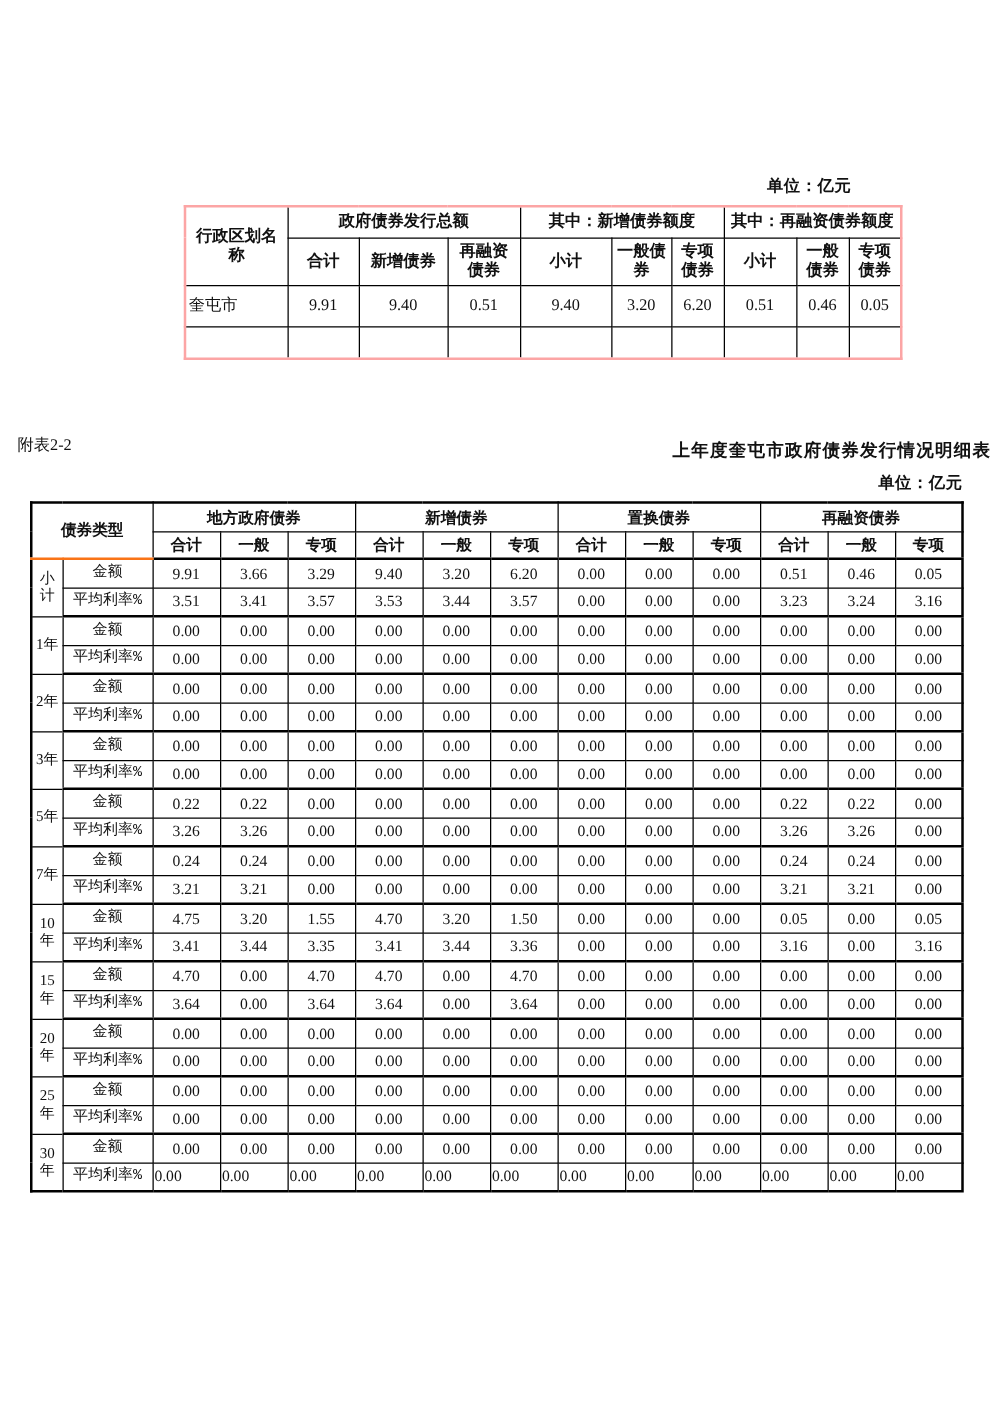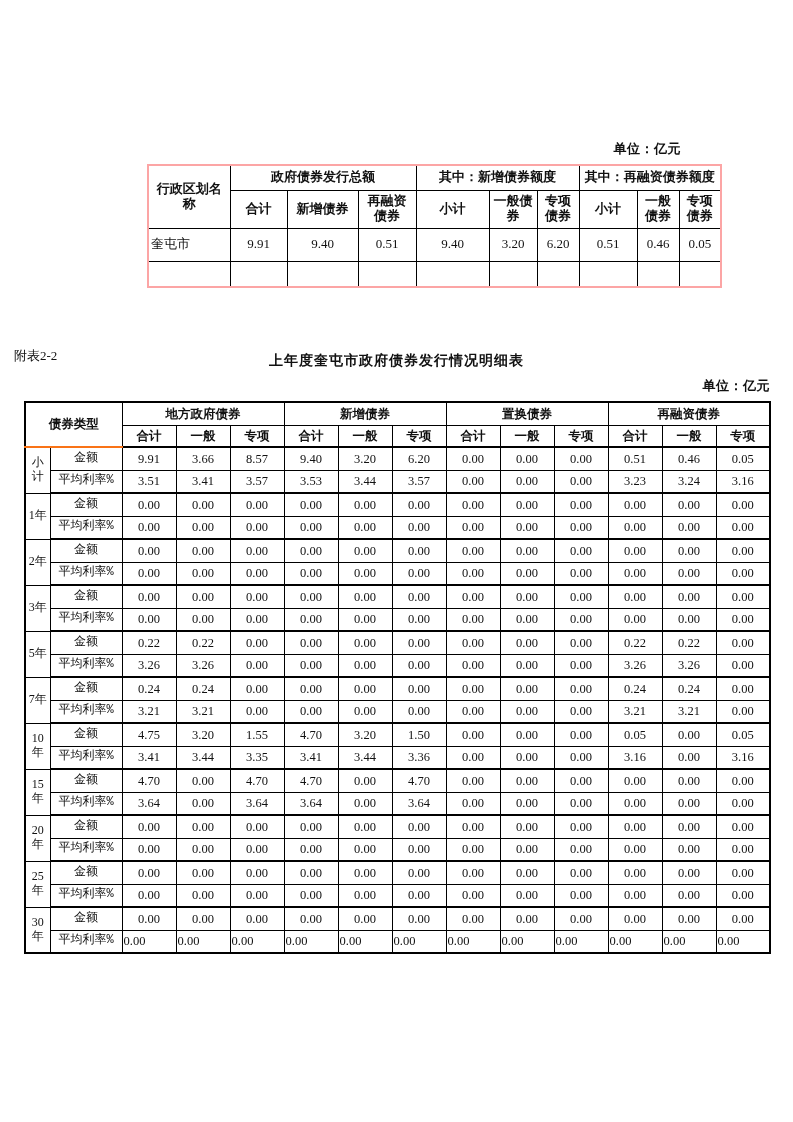--- a/index.html
+++ b/index.html
@@ -15,21 +15,21 @@
     position:absolute;
     font-size:13px;
     letter-spacing:.5px;
     font-weight:bold;
   }
   #unit-top{top:140px;left:108px;width:573px;text-align:right;}
   #unit-bottom{top:377px;left:24px;width:746px;text-align:right;}
   #appendix{position:absolute;top:327px;left:14px;font-size:13px;margin-top:20px;}
   #doc-title{
     position:absolute;top:352px;left:0;width:793px;
-    text-align:center;font-size:14px;font-weight:bold;letter-spacing:1px;
+    text-align:right;font-size:14px;font-weight:bold;letter-spacing:1px;
   }
   table{border-collapse:collapse;table-layout:fixed;}
   th,td{
     overflow:hidden;
     padding:0 3px;
     text-align:center;
     vertical-align:middle;
     border:1px solid #000;
     line-height:1.15;
   }
@@ -173,21 +173,21 @@
         <th>一般</th>
         <th>专项</th>
       </tr>
   </thead>
   <tbody id="t2-body">
       <tr class="amount-row">
         <td class="term" rowspan="2">小计</td>
         <td class="metric">金额</td>
         <td class="val">9.91</td>
         <td class="val">3.66</td>
-        <td class="val">8.57</td>
+        <td class="val">3.29</td>
         <td class="val">9.40</td>
         <td class="val">3.20</td>
         <td class="val">6.20</td>
         <td class="val">0.00</td>
         <td class="val">0.00</td>
         <td class="val">0.00</td>
         <td class="val">0.51</td>
         <td class="val">0.46</td>
         <td class="val">0.05</td>
       </tr>

